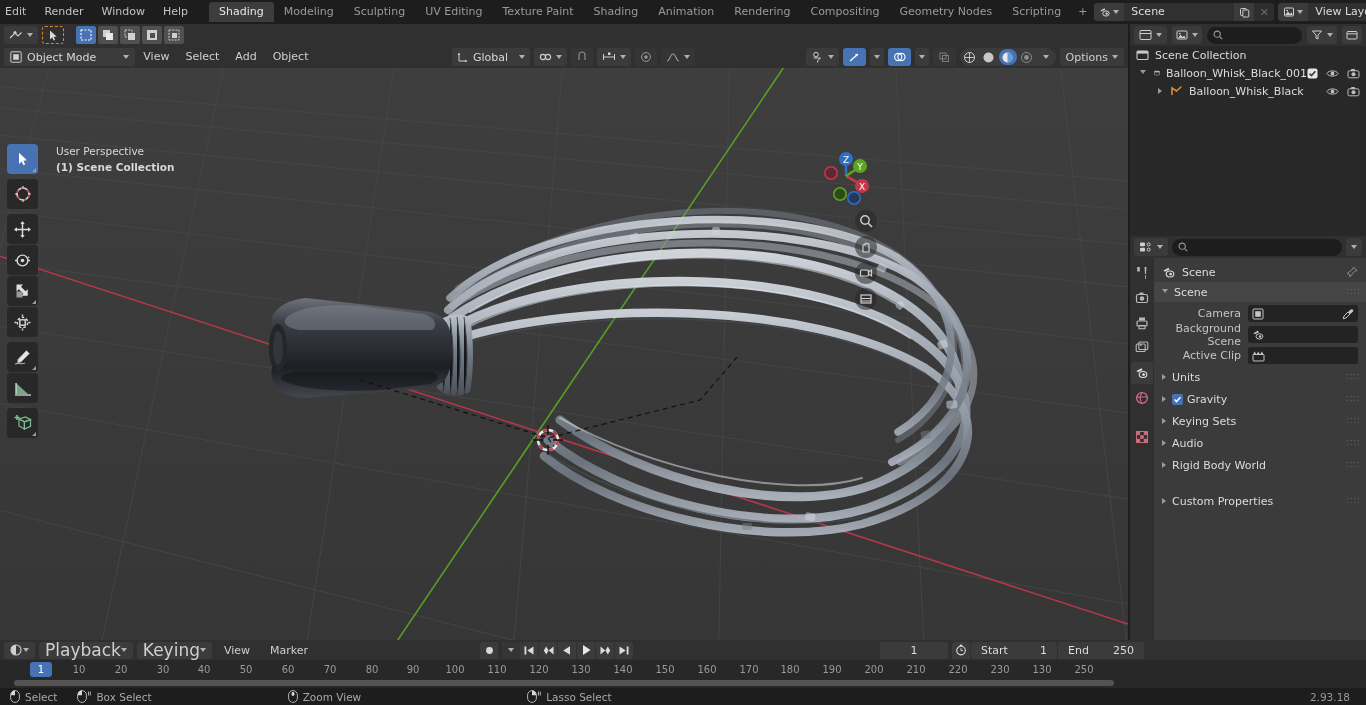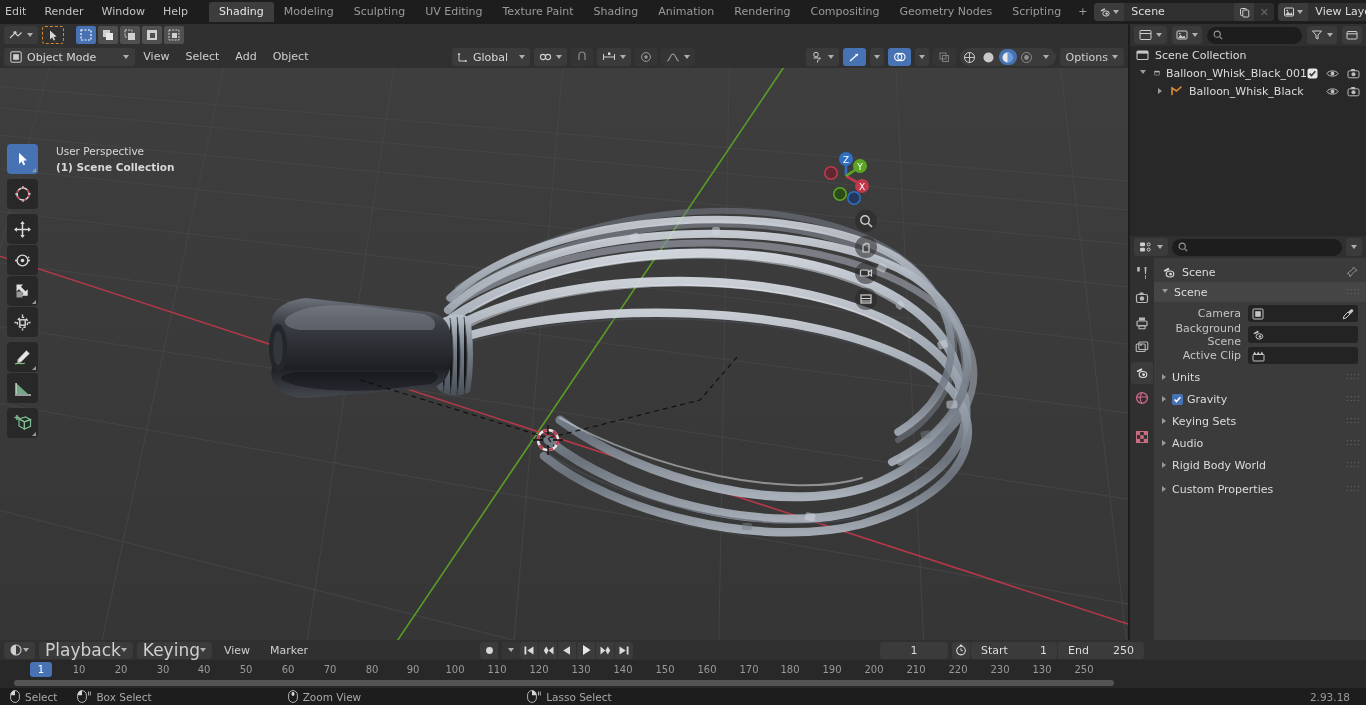--- a/index.html
+++ b/index.html
@@ -850,21 +850,21 @@
         <span>Audio</span>
         <span class="grip">::::</span>
       </div>
 
       <div class="pclose" style="margin-top:2px">
         <span class="disc"></span>
         <span>Rigid Body World</span>
         <span class="grip">::::</span>
       </div>
 
-      <div class="pclose" style="margin-top:4px">
+      <div class="pclose" style="margin-top:16px">
         <span class="disc"></span>
         <span>Custom Properties</span>
         <span class="grip">::::</span>
       </div>
     </div>
   </div>
 
   <div class="tl-hdr">
     <div class="tl-drop">
       <svg width="13" height="12" viewBox="0 0 13 12">

